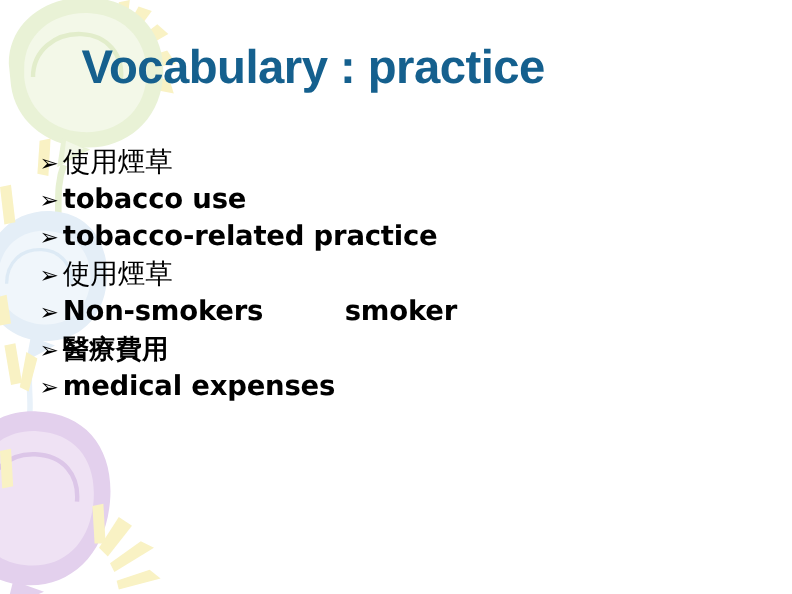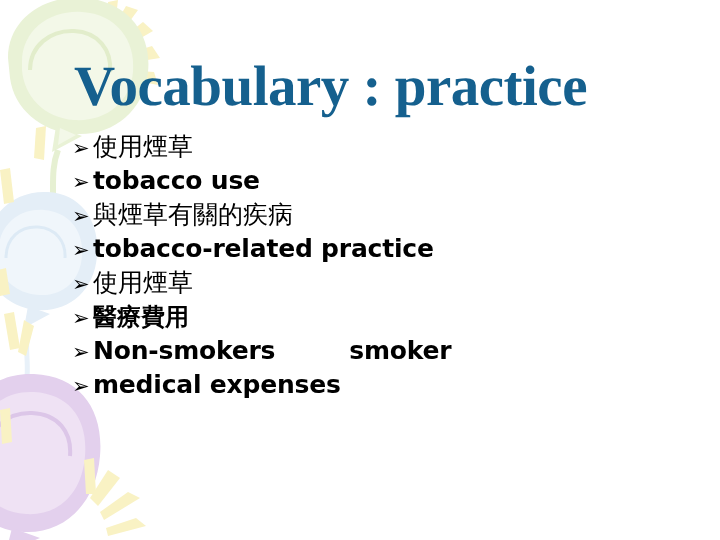--- a/index.html
+++ b/index.html
@@ -22,45 +22,44 @@
     position: absolute;
     left: 0; top: 0;
     width: 720px; height: 540px;
     pointer-events: none;
   }
 
   
   #title {
     position: absolute;
     left: 74px;
-    top: 56px;
+    top: 38px;
     width: 600px;
-    font-family: Liberation Serif, serif;
-    font-size: 57px;
+    font-family: Liberation Sans, sans-serif;
+    font-size: 43px;
     font-weight: bold;
     letter-spacing: -0.5px;
     line-height: 1.08;
     white-space: nowrap;
     text-rendering: geometricPrecision;
   }
 
   
   #body {
     position: absolute;
     left: 36px;
     top: 130px;
     width: 660px;
   }
   .line {
     position: relative;
     height: 34px;
     line-height: 34px;
     white-space: nowrap;
     color: #000000;
-    margin-left: 36px;
   }
   .bullet {
     display: inline-block;
     width: 21px;
     font-family: "DejaVu Sans", "Liberation Sans", sans-serif;
     font-size: 21px;
     line-height: 34px;
     color: #000000;
     vertical-align: baseline;
   }
@@ -175,38 +174,35 @@
     <div class="line cjk">
       <span class="bullet">➢</span><span class="txt">使用煙草</span>
     </div>
 
     <div class="line eng">
       <span class="bullet">➢</span><span class="txt">tobacco use</span>
     </div>
 
 
 
-    <div class="line cjk">
-      <span class="bullet">➢</span><span class="txt">與煙草有關的疾病</span>
-    </div>
 
     <div class="line eng">
       <span class="bullet">➢</span><span class="txt">tobacco-related practice</span>
     </div>
 
     <div class="line cjk">
       <span class="bullet">➢</span><span class="txt">使用煙草</span>
     </div>
 
+    <div class="line eng">
+      <span class="bullet">➢</span><span class="txt">Non-smokers</span><span class="txt2">smoker</span>
+    </div>
+
     <div class="line cjk heavy">
       <span class="bullet">➢</span><span class="txt">醫療費用</span>
     </div>
 
     <div class="line eng">
-      <span class="bullet">➢</span><span class="txt">Non-smokers</span><span class="txt2">smoker</span>
-    </div>
-
-    <div class="line eng">
       <span class="bullet">➢</span><span class="txt">medical expenses</span>
     </div>
 
   </div>
 </div>
 
 </body></html>

